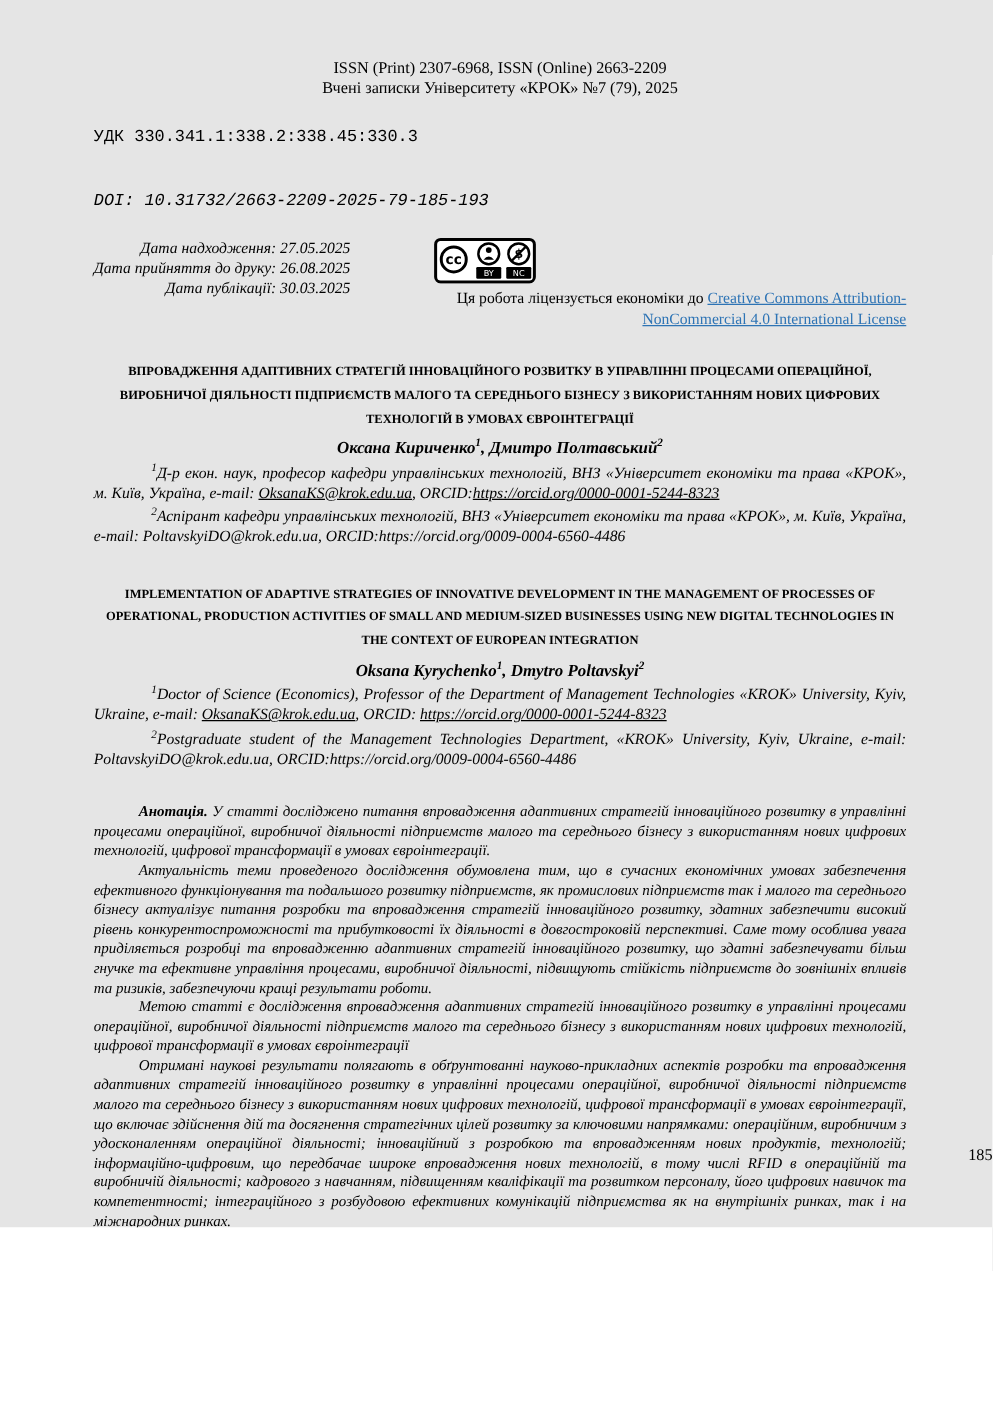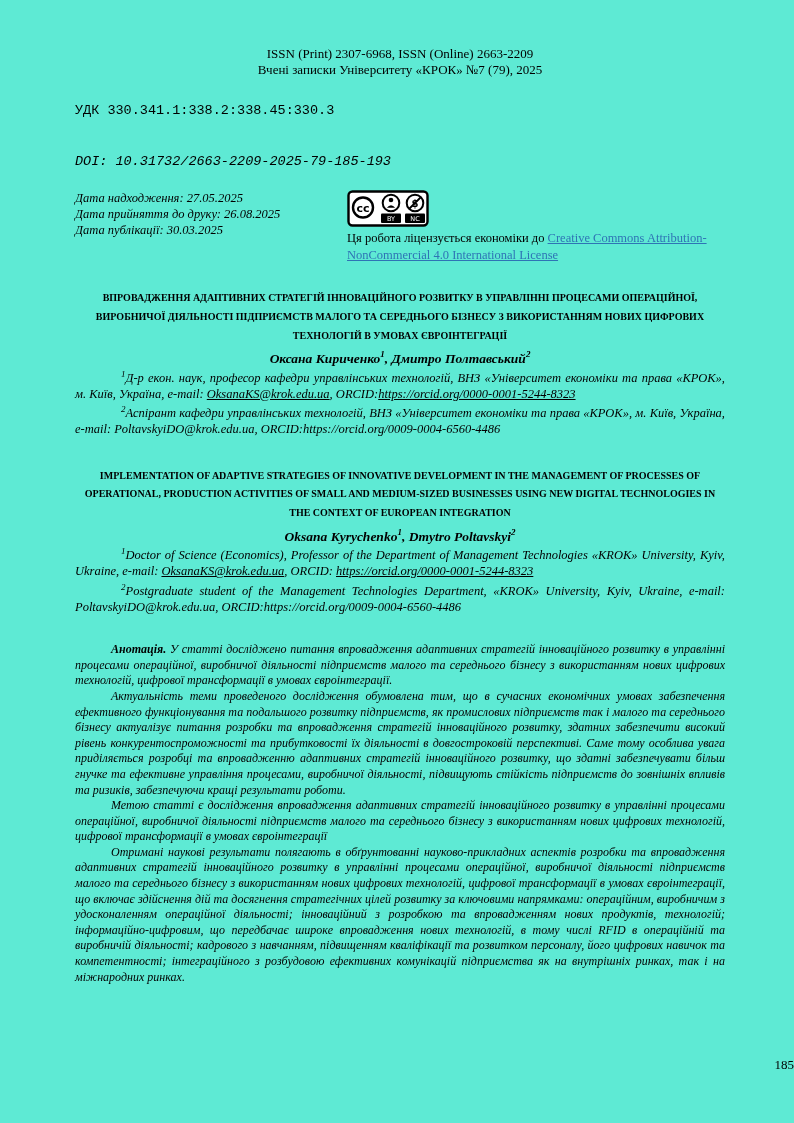--- a/index.html
+++ b/index.html
@@ -1,20 +1,20 @@
 <!DOCTYPE html>
 <html><head>
 <meta charset="utf-8">
 <style>
   * { margin: 0; padding: 0; box-sizing: border-box; }
   html, body { background: #ffffff; }
   .page {
     width: 794px;
-    height: 1123px;
-    background: #5eead4;
+    height: 982px;
+    background: #e5e5e5;
     color: #000000;
     font-family: "Liberation Serif", serif;
     position: relative;
     padding: 46px 69px 0 75px;
     overflow: hidden;
   }
   .journal-header {
     text-align: center;
     font-size: 13px;
     line-height: 16px;
@@ -24,20 +24,21 @@
     font-size: 13.5px;
     line-height: 18px;
     font-family: Liberation Mono, monospace;
   }
   .doi { font-style: italic; margin-top: 33px; }
   .meta-row {
     margin-top: 19px;
     display: flex;
     justify-content: space-between;
     align-items: flex-start;
+    text-align: right;
   }
   .dates {
     font-style: italic;
     font-size: 12.5px;
     line-height: 16px;
   }
   .license-block {
     width: 378px;
     font-size: 12.5px;
     line-height: 16.5px;

